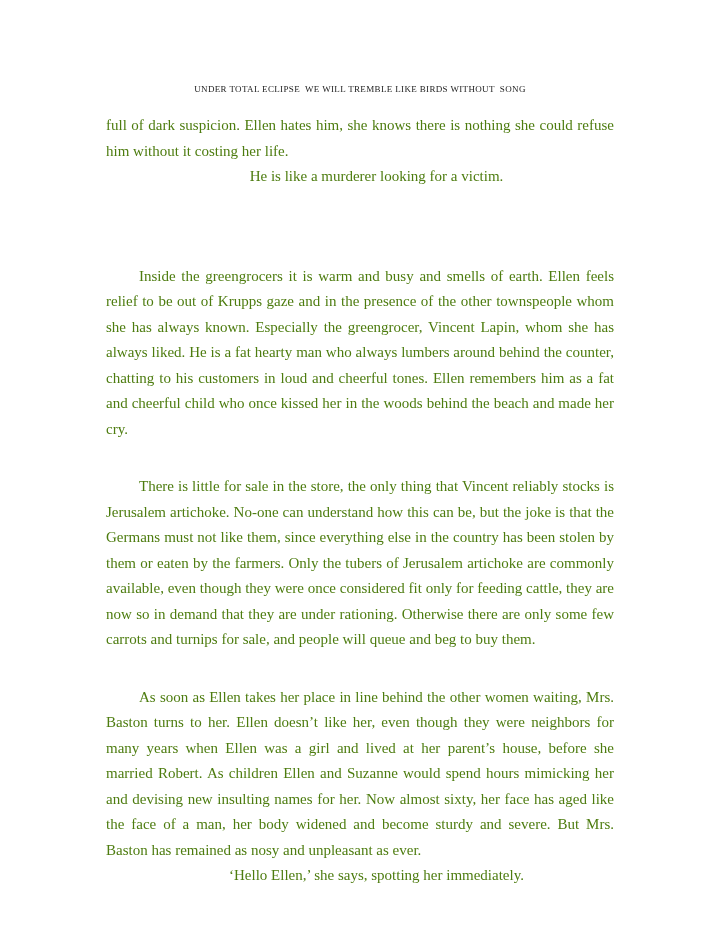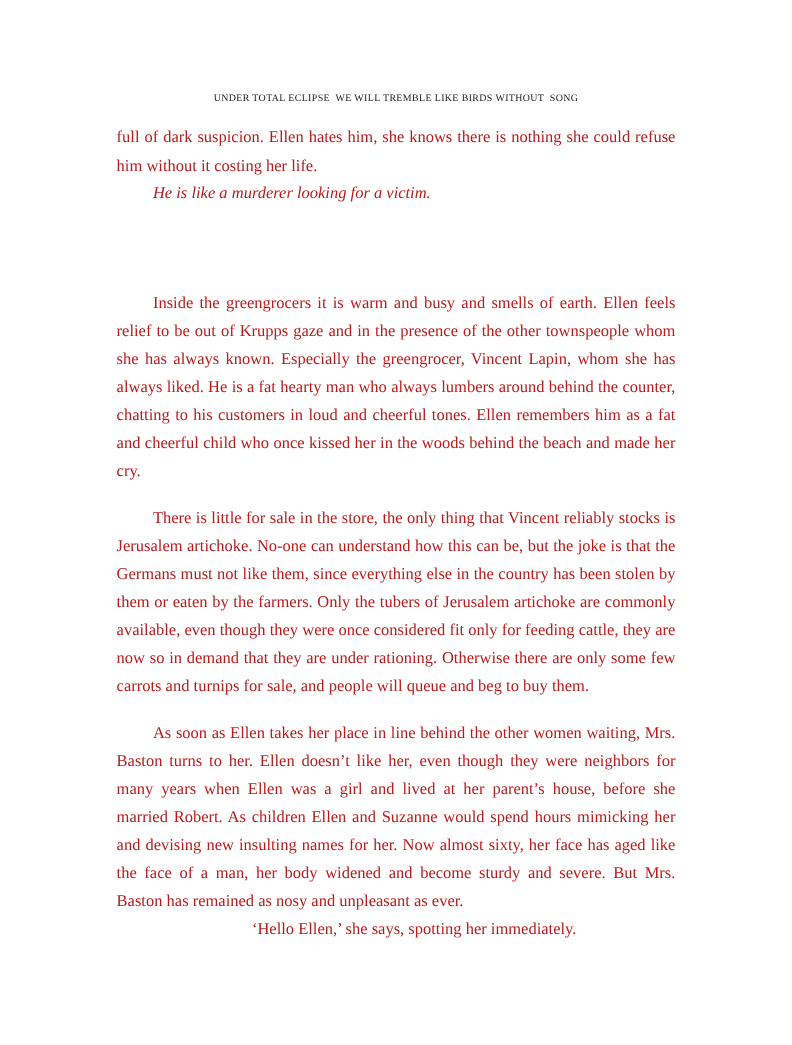--- a/index.html
+++ b/index.html
@@ -31,31 +31,30 @@
     position: absolute;
     top: 113px;
     left: 106px;
     width: 508px;
   }
   p.body {
     margin: 0;
     font-size: 15px;
     line-height: 25.5px;
     text-align: justify;
-    color: #b91c1c;
+    color: #4d7c0f;
   }
   p.indent {
     text-indent: 33px;
   }
   p.space-before {
-    margin-top: 17px;
+    margin-top: 32px;
   }
   p.italic-line {
-    font-style: italic;
-    text-align: left;
+    text-align: center;
   }
   p.dialogue {
     text-align: center;
   }
   .scene-break {
     height: 74px;
   }
 </style>
 </head>
 <body>

